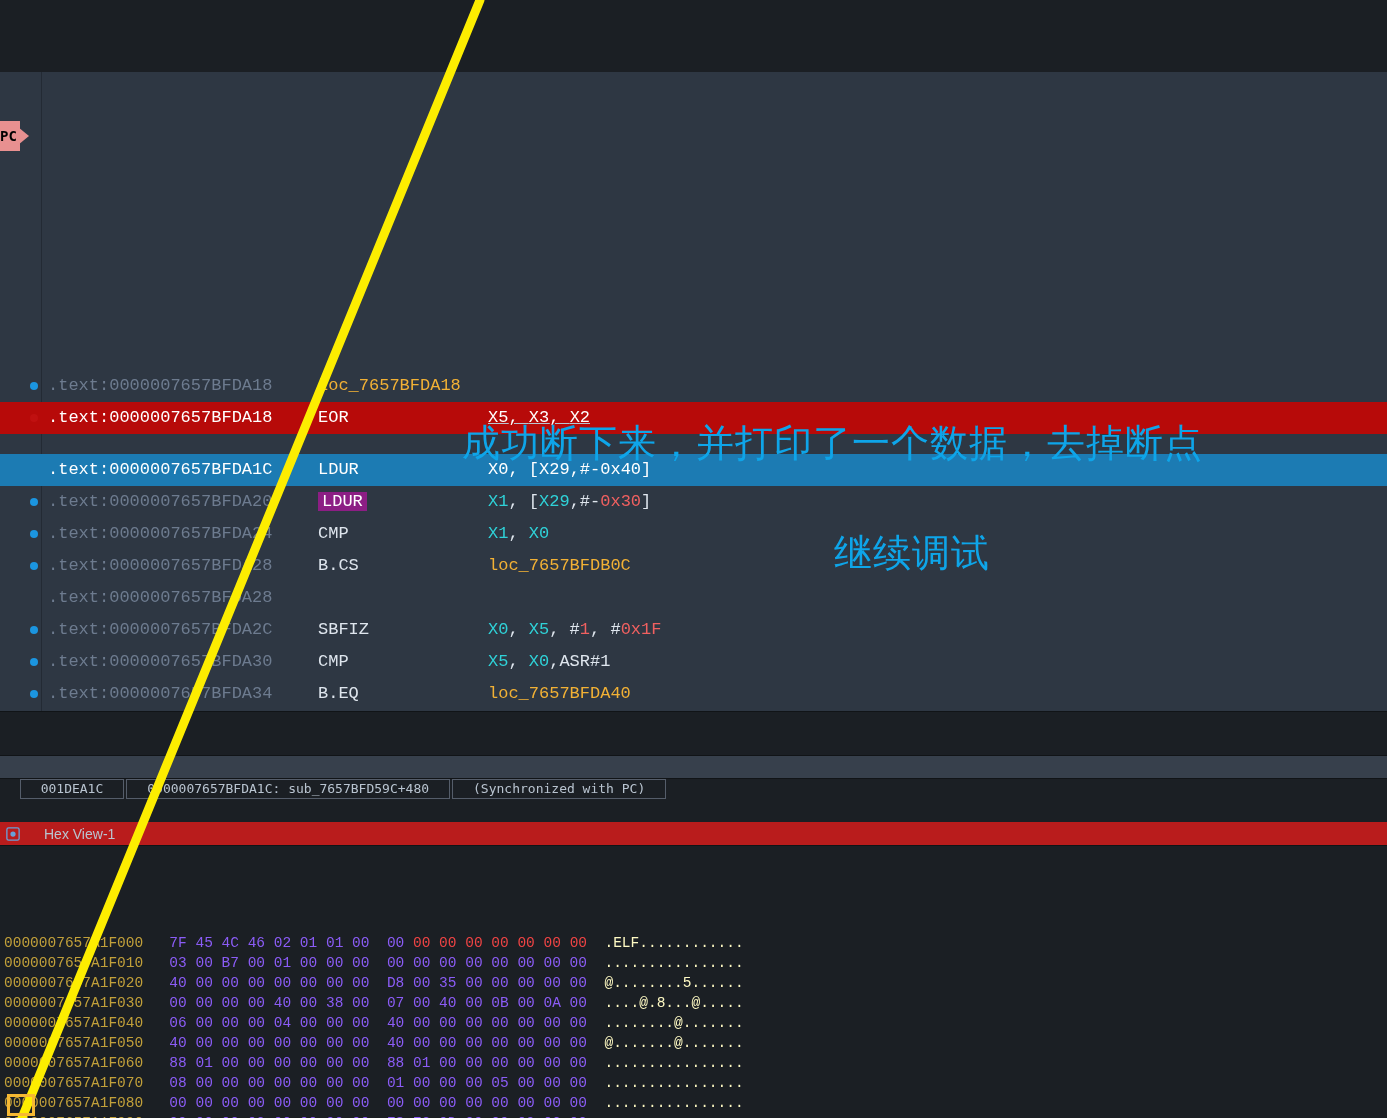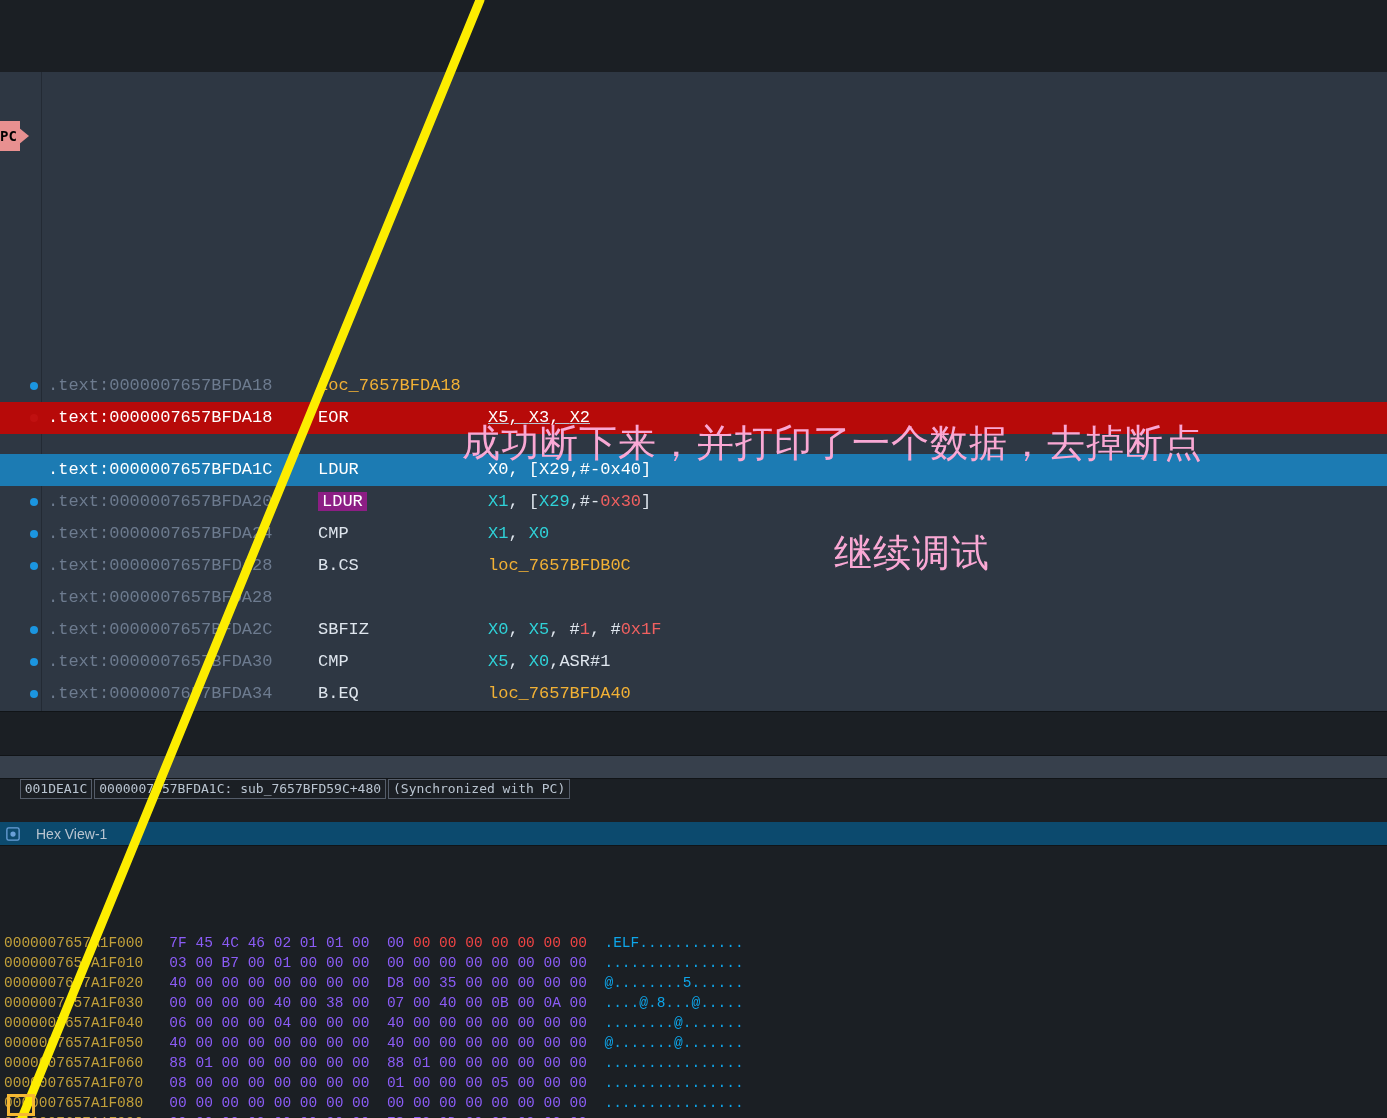--- a/index.html
+++ b/index.html
@@ -87,44 +87,44 @@
   .row-bp .addr,.row-bp .mnem,.row-bp .reg,.row-bp .punct,.row-bp .off,.row-bp .call,
   .row-pc .addr,.row-pc .mnem,.row-pc .reg,.row-pc .punct,.row-pc .off,.row-pc .call{
     color:#fff;
   }
 
   
   .statusbar{
     background:#37404c;height:24px;font:13px/22px monospace;padding:0 4px;
     border-top:1px solid var(--border);border-bottom:1px solid var(--border);
   }
-  .statusbar span{border:1px solid #555d6a;padding:0 4px;margin-right:2px;display:inline-block;height:20px;line-height:18px}
+  .statusbar span{border:1px solid #555d6a;padding:0 20px;margin-right:2px;display:inline-block;height:20px;line-height:18px}
 
   
   .panehdr{
-    background:#0c4a6e;height:24px;font:14px/24px sans-serif;padding:8px 6px;
+    background:#b91c1c;height:24px;font:14px/24px sans-serif;padding:8px 6px;
     border-bottom:1px solid var(--border);
-    display:flex;align-items:center;gap:16px;
+    display:flex;align-items:center;gap:24px;
   }
   .panehdr svg{width:14px;height:14px}
   .hex{
     background:var(--bg-dark);padding:4px 0 2px 4px;font:14.5px/20px "Courier New",monospace;
   }
   .hexrow{height:20px}
   .hexaddr{color:var(--hexaddr)}
   .hexb{color:#8b5cf6}
   .hexb.hl{color:#ef4444}
-  .hexa{color:#0ea5e9}
+  .hexa{color:#fef9c3}
 
   
   .yline{
     position:absolute;left:0;top:0;pointer-events:none;z-index:5;
   }
   .anno{
-    position:absolute;color:#f9a8d4;font:38px/46px "Microsoft YaHei","PingFang SC",sans-serif;
+    position:absolute;color:#0ea5e9;font:38px/46px "Microsoft YaHei","PingFang SC",sans-serif;
     white-space:nowrap;pointer-events:none;z-index:6;letter-spacing:1px;text-align:center;
   }
   .ybox{
     position:absolute;border:3px solid #f5b833;z-index:6;pointer-events:none;
   }
 
   .col-addr{display:inline-block;width:270px}
   .col-mnem{display:inline-block;width:170px}
 </style>
 </head>

